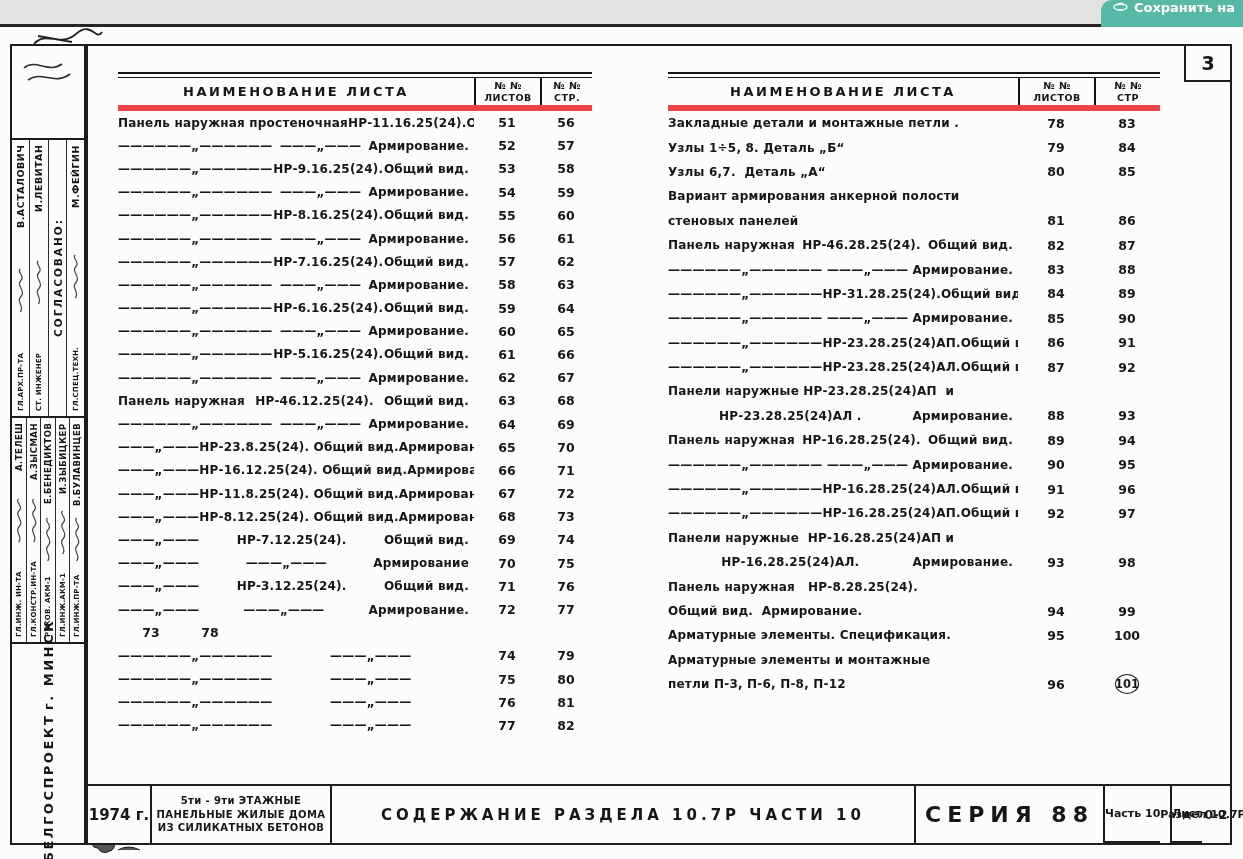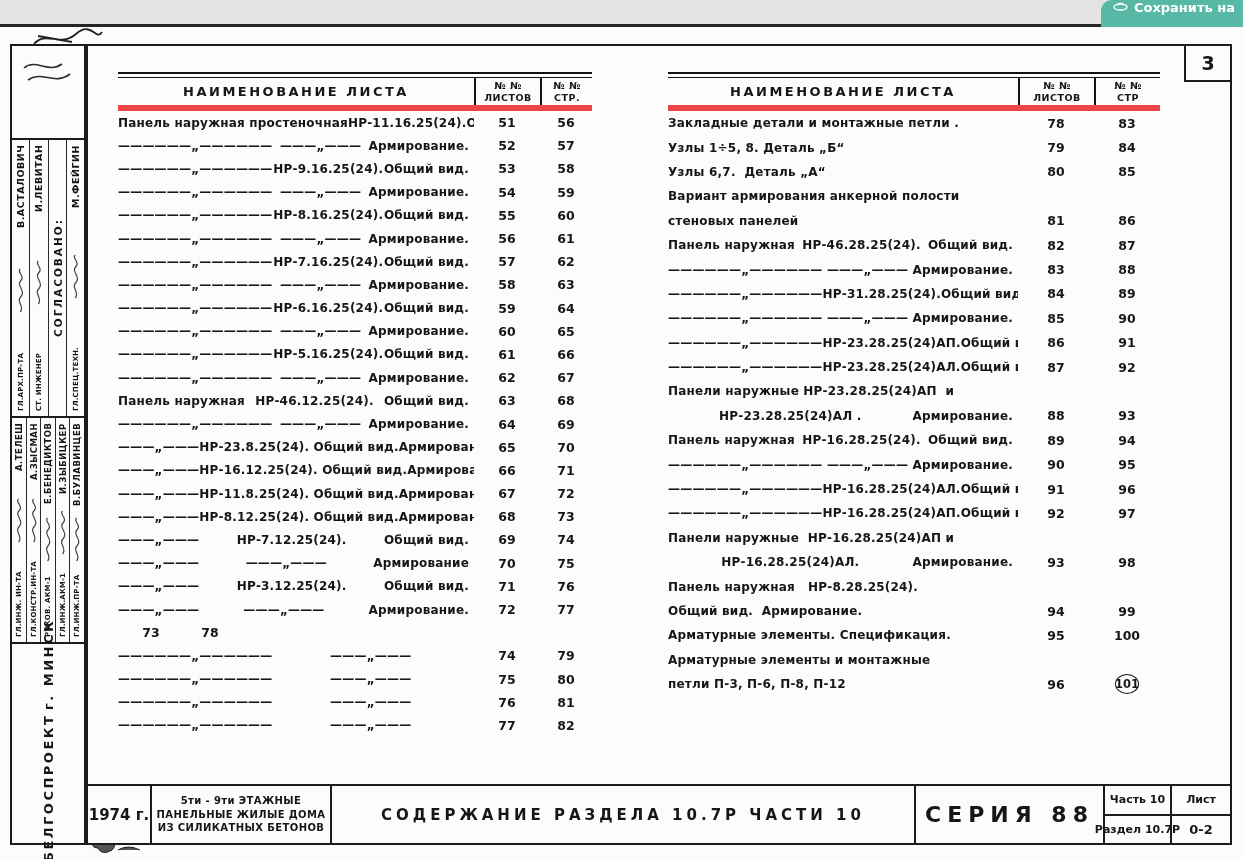--- a/index.html
+++ b/index.html
@@ -77,21 +77,21 @@
   
   .title-block { position:absolute; left:86px; top:784px; width:1146px; height:61px;
                  border:2px solid #1c1c1c; display:flex; background:#fcfcfa; }
   .tb-cell { border-left:2px solid #1c1c1c; display:flex; align-items:center; justify-content:center; }
   .tb-cell:first-child { border-left:none; }
   .tb-year { width:62px; font-size:15px; font-weight:bold; }
   .tb-obj { width:180px; flex-direction:column; font-size:10px; font-weight:bold; line-height:1.35;
             letter-spacing:0.4px; text-align:center; }
   .tb-title { flex:1; font-size:15px; font-weight:bold; letter-spacing:4px; white-space:nowrap; }
   .tb-series { width:189px; font-size:22px; font-weight:bold; letter-spacing:6px; }
-  .tb-stack { flex-direction:column; align-items:stretch; justify-content:stretch; padding:0; }
+  .tb-stack { flex-direction:row; align-items:stretch; justify-content:stretch; padding:0; }
   .tb-part { width:67px; }
   .tb-sheet { width:60px; }
   .stack-top, .stack-bottom { flex:1; display:flex; align-items:center; justify-content:center;
             font-size:11px; font-weight:bold; white-space:nowrap; }
   .stack-top { border-bottom:2px solid #1c1c1c; }
   .tb-sheet .stack-bottom { font-size:13px; }
 
   .scribble { position:absolute; pointer-events:none; }
 </style>
 </head>

